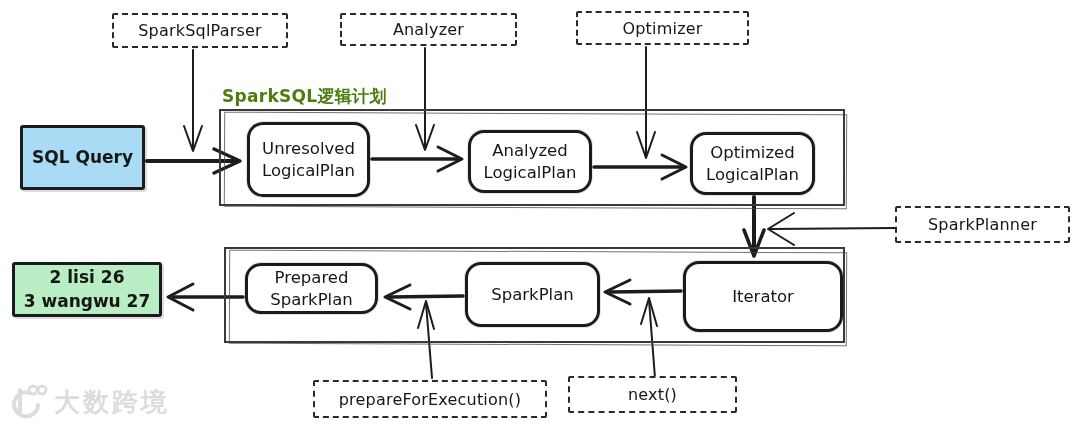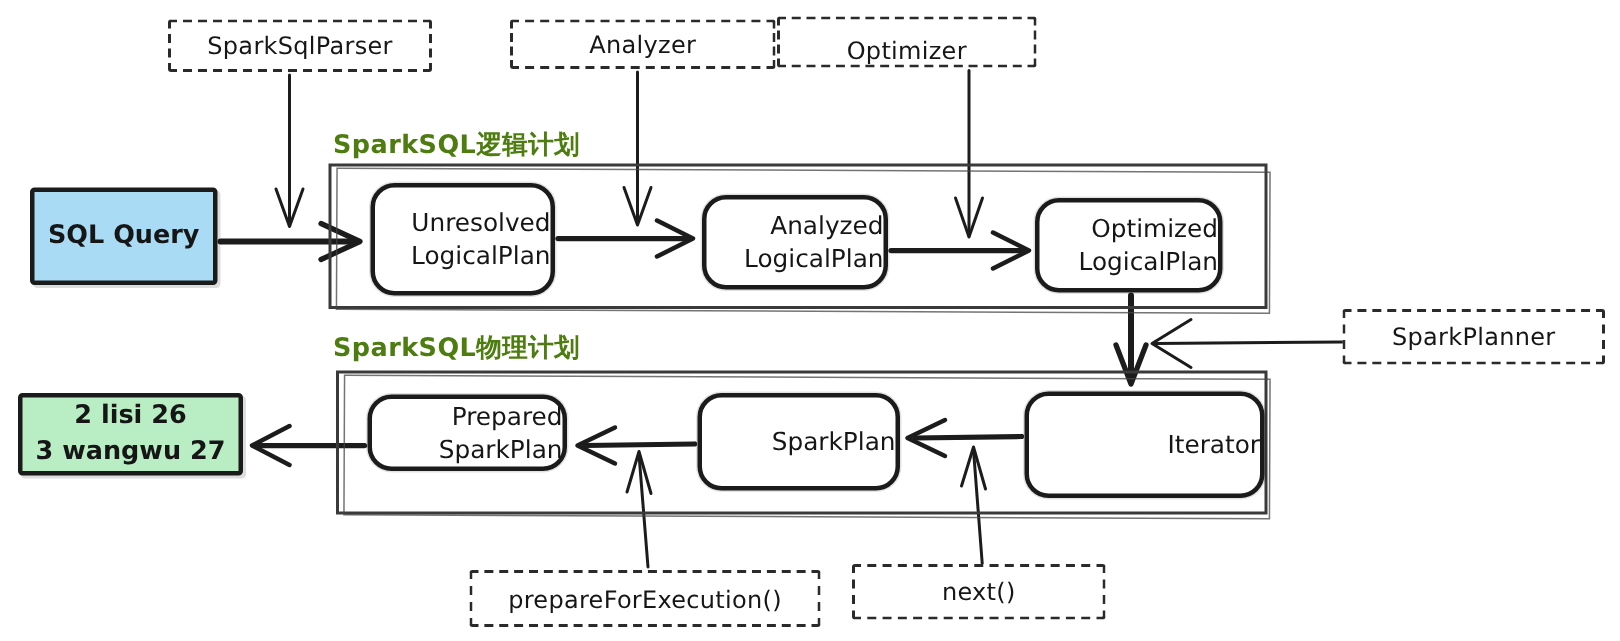--- a/index.html
+++ b/index.html
@@ -19,21 +19,21 @@
     background:#ffffff;
     display:flex;align-items:center;justify-content:center;
     font-size:16px;font-weight:500;letter-spacing:.2px;
     border-radius:2px;
   }
   
   .node{
     border:3px solid #1b1b1b;
     border-radius:16px;
     background:#ffffff;
-    display:flex;flex-direction:column;align-items:flex-end;justify-content:center;
+    display:flex;flex-direction:column;align-items:center;justify-content:center;
     font-size:16.5px;line-height:1.3;font-weight:500;
     text-align:center;
     box-shadow:0 0 0 1px rgba(20,20,20,.12);
   }
   
   .group{
     border:2px solid #3a3a3a;
     background:transparent;
   }
   .group::after{
@@ -135,21 +135,21 @@
       <polyline class="ln" stroke-width="2" points="641,324 649,298 657,326"></polyline>
     </g>
   </svg>
 
   <div class="abs callout" style="left:112px;top:13px;width:176px;height:35px;">
     <span>SparkSqlParser</span>
   </div>
   <div class="abs callout" style="left:340px;top:13px;width:177px;height:33px;">
     <span>Analyzer</span>
   </div>
-  <div class="abs callout" style="left:518px;top:11px;width:173px;height:34px;align-items:flex-end;">
+  <div class="abs callout" style="left:576px;top:11px;width:173px;height:34px;">
     <span>Optimizer</span>
   </div>
 
   <div class="abs io-box" style="left:20px;top:125px;width:125px;height:65px;background:#a9dbf5;">
     <span>SQL Query</span>
   </div>
 
   <div class="abs group-title" style="left:222px;top:85px;">SparkSQL逻辑计划</div>
   <div class="abs group" style="left:219px;top:109px;width:626px;height:97px;"></div>
 
@@ -163,21 +163,20 @@
   </div>
   <div class="abs node" style="left:690px;top:132px;width:125px;height:63px;">
     <span>Optimized</span>
     <span>LogicalPlan</span>
   </div>
 
   <div class="abs callout" style="left:895px;top:206px;width:175px;height:37px;">
     <span>SparkPlanner</span>
   </div>
 
-  <div class="abs group-title" style="left:222px;top:220px;">SparkSQL物理计划</div>
   <div class="abs group" style="left:224px;top:247px;width:621px;height:96px;"></div>
 
   <div class="abs node" style="left:245px;top:263px;width:133px;height:51px;">
     <span>Prepared</span>
     <span>SparkPlan</span>
   </div>
   <div class="abs node" style="left:465px;top:262px;width:135px;height:65px;">
     <span>SparkPlan</span>
   </div>
   <div class="abs node" style="left:683px;top:261px;width:160px;height:71px;">
@@ -189,14 +188,23 @@
     <span>3 wangwu 27</span>
   </div>
 
   <div class="abs callout" style="left:313px;top:380px;width:234px;height:38px;">
     <span>prepareForExecution()</span>
   </div>
   <div class="abs callout" style="left:568px;top:376px;width:169px;height:37px;">
     <span>next()</span>
   </div>
 
+  <div class="abs" id="watermark" style="left:8px;top:382px;height:40px;">
+    <svg width="40" height="38" viewBox="0 0 40 38">
+      <path d="M22 10 A12 12 0 1 0 30 22" stroke="#dcdcdc" stroke-width="4" fill="none" stroke-linecap="round"></path>
+      <path d="M12 7 L12 30" stroke="#dcdcdc" stroke-width="4" fill="none" stroke-linecap="round"></path>
+      <circle cx="25" cy="7" r="4" stroke="#dcdcdc" stroke-width="3" fill="none"></circle>
+      <circle cx="34" cy="7" r="4" stroke="#dcdcdc" stroke-width="3" fill="none"></circle>
+    </svg>
+    <span>大数跨境</span>
+  </div>
 
 </div>
 
 </body></html>

